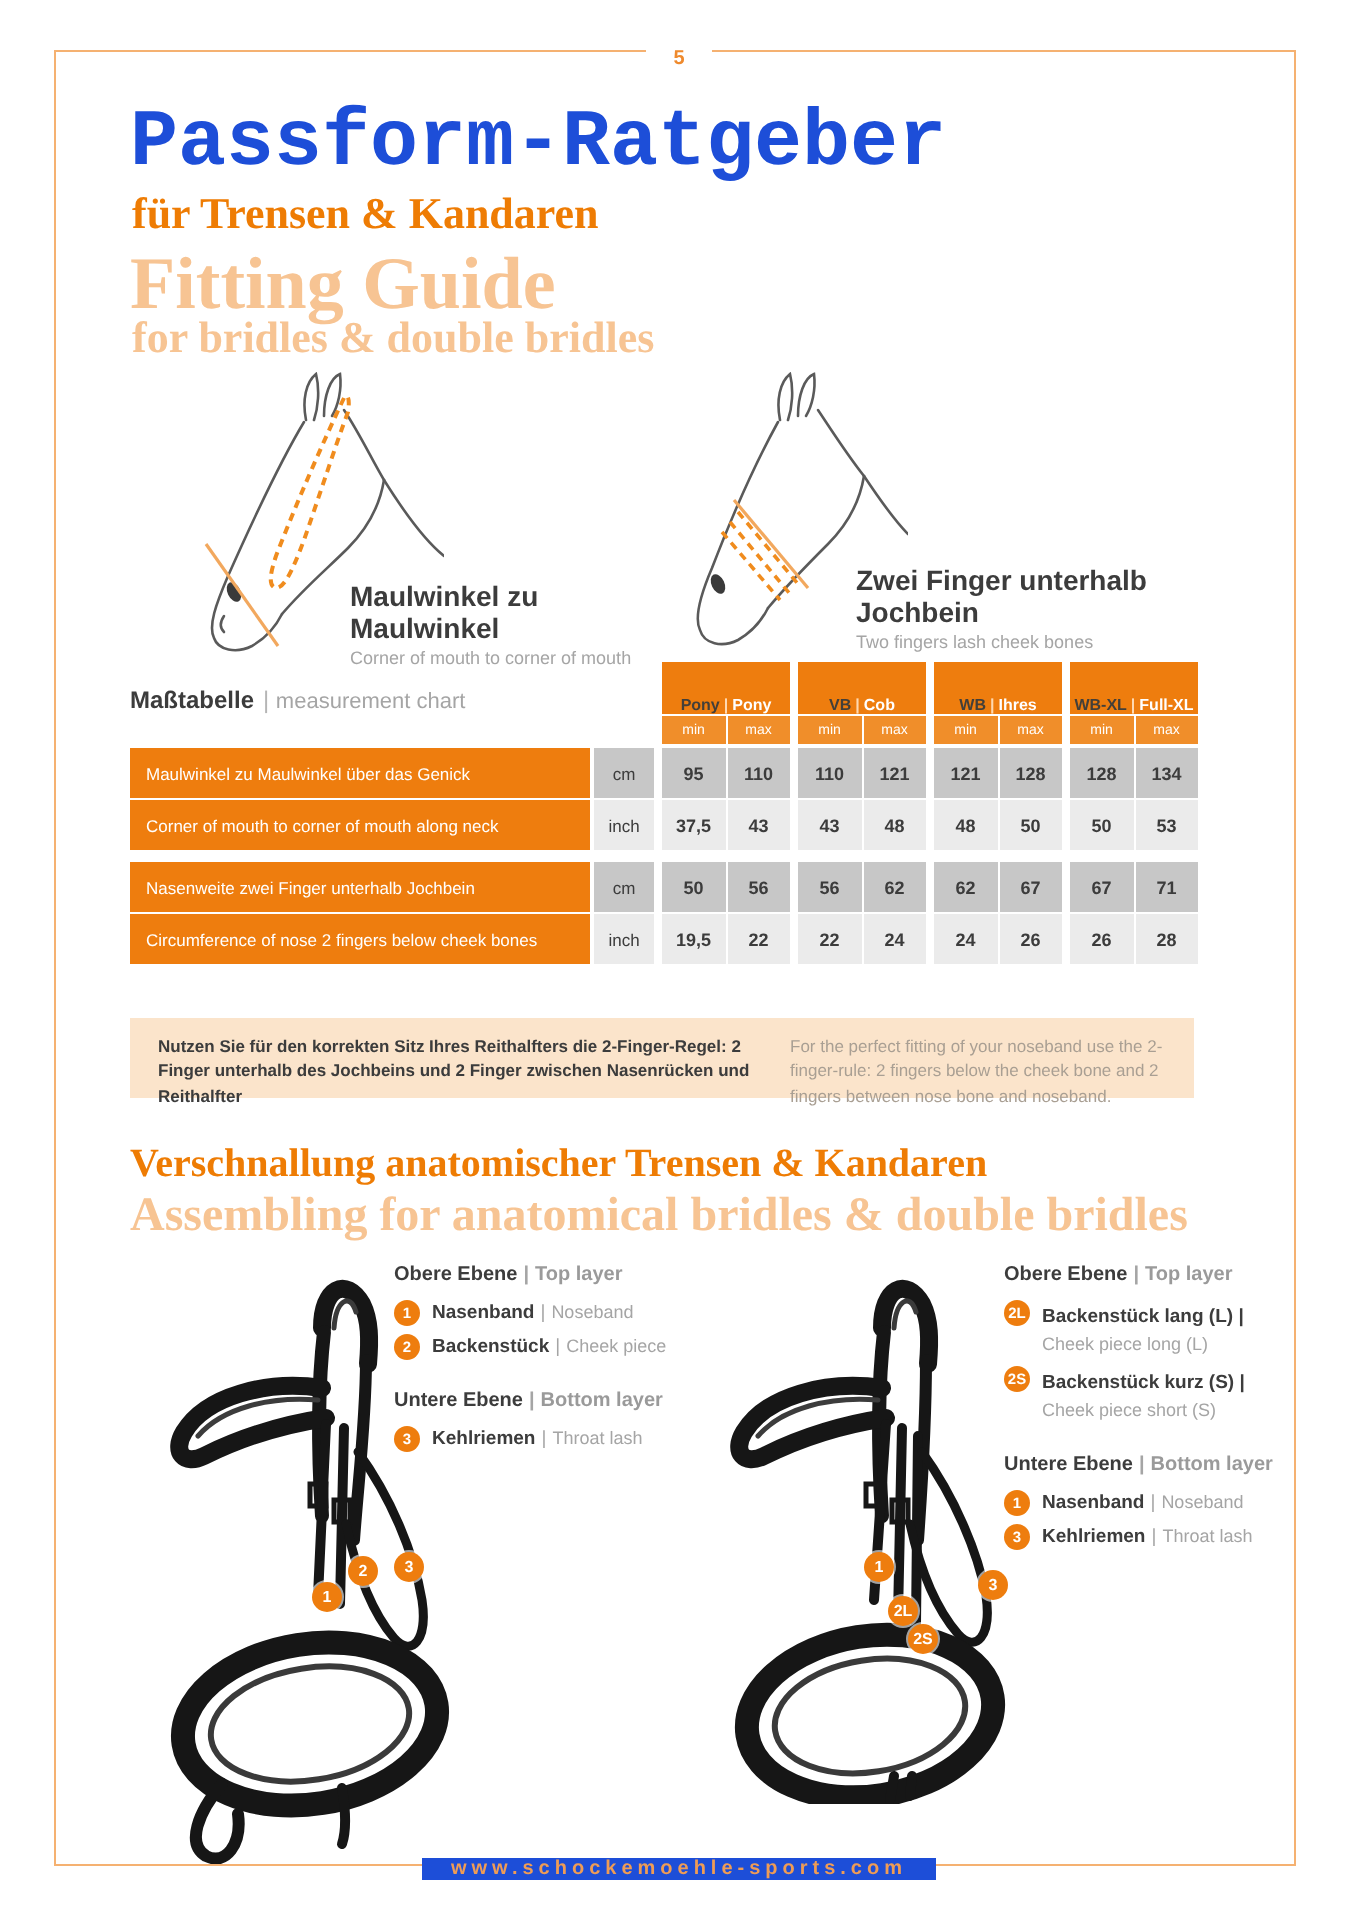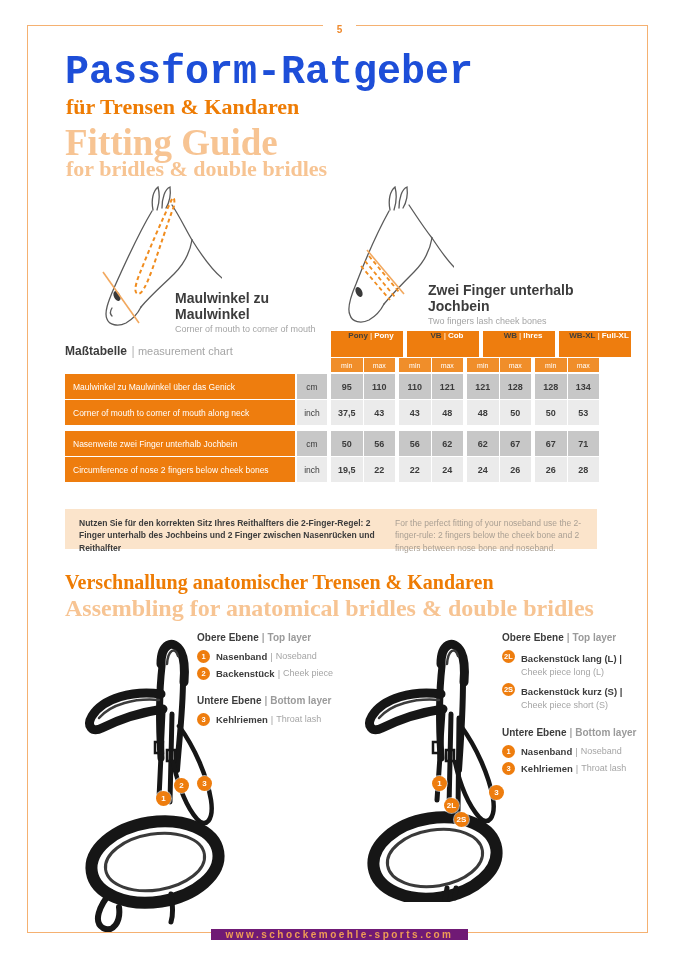--- a/index.html
+++ b/index.html
@@ -3,21 +3,21 @@
 <meta charset="utf-8">
 <style>
   html,body{margin:0;padding:0;background:#fff;}
   .page{position:relative;width:679px;height:960px;background:#fff;overflow:hidden;
         font-family:"Liberation Sans",sans-serif;}
   .frame{position:absolute;left:27px;top:25px;width:619px;height:906px;
          border:1px solid #f5b171;}
   .page-num{position:absolute;left:0;top:19px;width:679px;text-align:center;}
   .page-num span{background:#fff;padding:0 14px;color:#ef8a2d;font-size:10px;font-weight:bold;}
   .footer{position:absolute;left:0;top:924px;width:679px;text-align:center;}
-  .footer span{background:#701a75;padding:0 14px;color:#ef9c55;font-size:10px;
+  .footer span{background:#1d4ed8;padding:0 14px;color:#ef9c55;font-size:10px;
                letter-spacing:2.5px;font-weight:bold;}
 
   
   .t-de{position:absolute;left:65px;top:53px;color:#1d4ed8;font-family:Liberation Mono, monospace;
         font-weight:bold;font-size:40px;line-height:1;}
   .s-de{position:absolute;left:66px;top:96px;color:#ee7c04;font-family:"Liberation Serif",serif;
         font-weight:bold;font-size:22px;line-height:1;}
   .t-en{position:absolute;left:65px;top:124px;color:#f7c493;font-family:"Liberation Serif",serif;
         font-weight:bold;font-size:37px;line-height:1;}
   .s-en{position:absolute;left:66px;top:158px;color:#f7c493;font-family:"Liberation Serif",serif;
@@ -31,21 +31,21 @@
 
   
   .mtable{position:absolute;left:65px;top:331px;width:534px;}
   .mt-title{position:absolute;left:0;top:10px;white-space:nowrap;}
   .mt-title .de{font-size:12px;font-weight:bold;color:#3c3c3c;}
   .mt-title .sep{font-size:12px;color:#b5b5b5;}
   .mt-title .en{font-size:11px;color:#a5a5a5;}
   .thead{display:flex;height:26px;}
   .spacer{width:262px;flex:none;}
   .ghead{width:64px;flex:none;margin-left:4px;background:#ee7d0e;display:flex;
-         align-items:flex-start;justify-content:center;white-space:nowrap;font-size:8px;font-weight:bold;padding-left:8px;}
+         align-items:flex-end;justify-content:center;white-space:nowrap;font-size:8px;font-weight:bold;}
   .g-de{color:#433f39;}
   .g-sep{color:#ffd9b0;padding:0 2px;}
   .g-en{color:#fff;}
   .tsub{display:flex;height:14px;margin-top:1px;}
   .sgroup{width:64px;flex:none;margin-left:4px;display:flex;gap:1px;}
   .scell{width:31.5px;background:#f08e2a;color:#fff;font-size:7px;display:flex;
          align-items:center;justify-content:center;}
   .tblock{margin-top:2px;}
   .tblock + .tblock{margin-top:6px;}
   .trow{display:flex;height:25px;margin-top:1px;}

